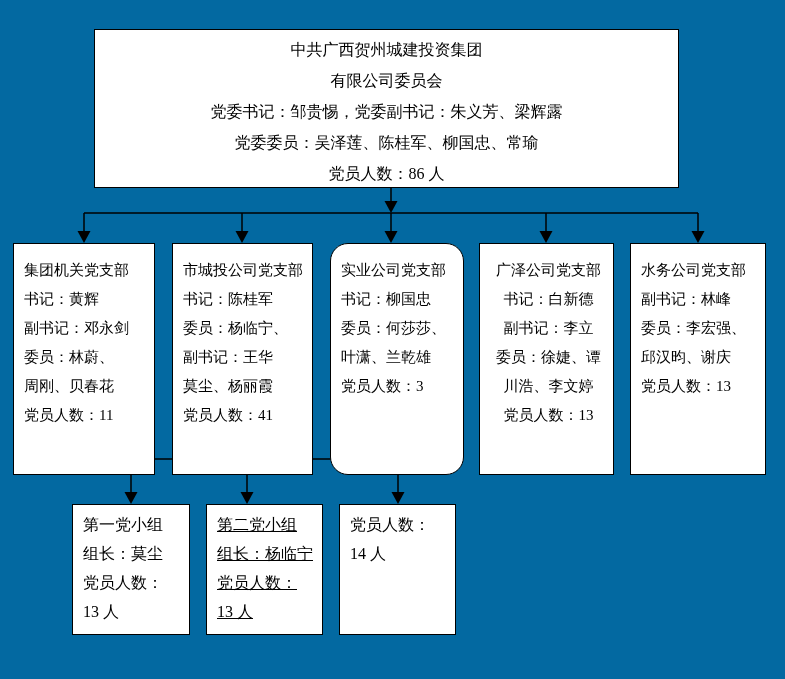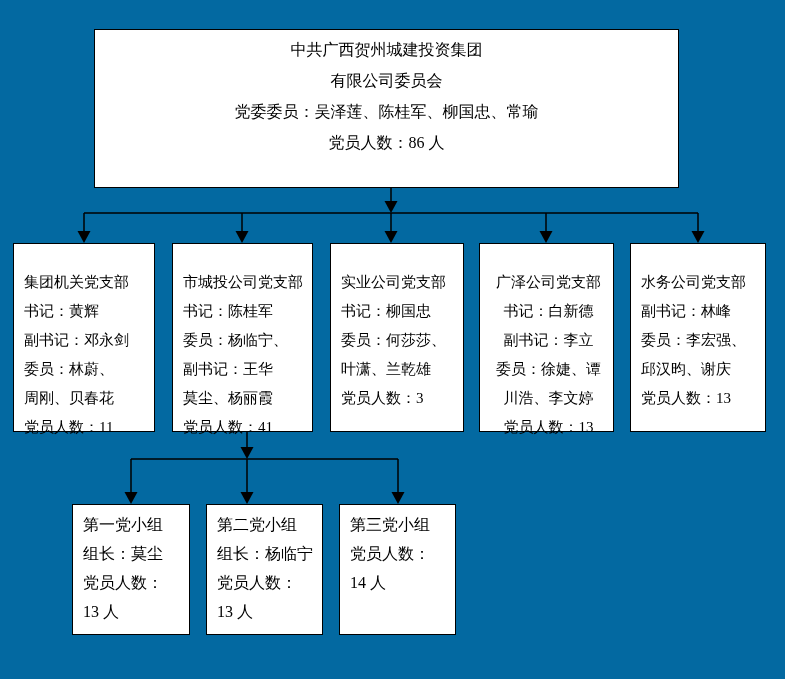--- a/index.html
+++ b/index.html
@@ -26,44 +26,44 @@
     left: 94px; top: 29px; width: 585px; height: 159px;
     text-align: center;
     font-size: 16px;
     padding-top: 4px;
   }
   .root-box .rline {
     line-height: 31px;
     white-space: nowrap;
   }
   .branch-box {
-    top: 243px; height: 189px;
+    top: 243px; height: 232px;
     font-size: 15px;
-    padding: 24px 6px 0 10px;
+    padding: 12px 6px 0 10px;
   }
   .branch-box .bline {
     line-height: 29px;
     white-space: nowrap;
   }
   #branch-0 { left: 13px;  width: 142px; }
   #branch-1 { left: 172px; width: 141px; }
-  #branch-2 { left: 330px; width: 134px; }
+  #branch-2 { left: 330px; width: 134px; border-radius: 18px; }
   #branch-3 { left: 479px; width: 135px; text-align: center; }
   #branch-4 { left: 630px; width: 136px; }
   .group-box {
     top: 504px; height: 131px;
     font-size: 16px;
     padding: 5px 12px 0 10px;
   }
   .group-box .gline {
     line-height: 29px;
     white-space: nowrap;
   }
   #group-0 { left: 72px;  width: 118px; }
-  #group-1 { left: 206px; width: 117px; }
+  #group-1 { left: 206px; width: 117px; text-decoration: underline; }
   #group-2 { left: 339px; width: 117px; }
   #connectors {
     position: absolute;
     left: 0; top: 0;
   }
   #connectors line { stroke: #000000; stroke-width: 1.5; }
   #connectors polygon { fill: #000000; stroke: none; }
 </style>
 </head>
 <body>
@@ -101,20 +101,21 @@
     <line x1="247" y1="459" x2="247" y2="493"></line>
     <polygon points="240.5,492 253.5,492 247,504"></polygon>
 
     <line x1="398" y1="459" x2="398" y2="493"></line>
     <polygon points="391.5,492 404.5,492 398,504"></polygon>
   </svg>
 
   <div class="box root-box">
     <div class="rline">中共广西贺州城建投资集团</div>
     <div class="rline">有限公司委员会</div>
+    <div class="rline">党委书记：邹贵惕，党委副书记：朱义芳、梁辉露</div>
     <div class="rline">党委委员：吴泽莲、陈桂军、柳国忠、常瑜</div>
     <div class="rline">党员人数：86 人</div>
   </div>
 
   <div id="branch-0" class="box branch-box">
     <div class="bline">集团机关党支部</div>
     <div class="bline">书记：黄辉</div>
     <div class="bline">副书记：邓永剑</div>
     <div class="bline">委员：林蔚、</div>
     <div class="bline">周刚、贝春花</div>
@@ -163,18 +164,17 @@
   </div>
 
   <div id="group-1" class="box group-box">
     <div class="gline">第二党小组</div>
     <div class="gline">组长：杨临宁</div>
     <div class="gline">党员人数：</div>
     <div class="gline">13 人</div>
   </div>
 
   <div id="group-2" class="box group-box">
-    <div class="gline">第三党小组</div>
     <div class="gline">党员人数：</div>
     <div class="gline">14 人</div>
   </div>
 
 </div>
 
 </body></html>

